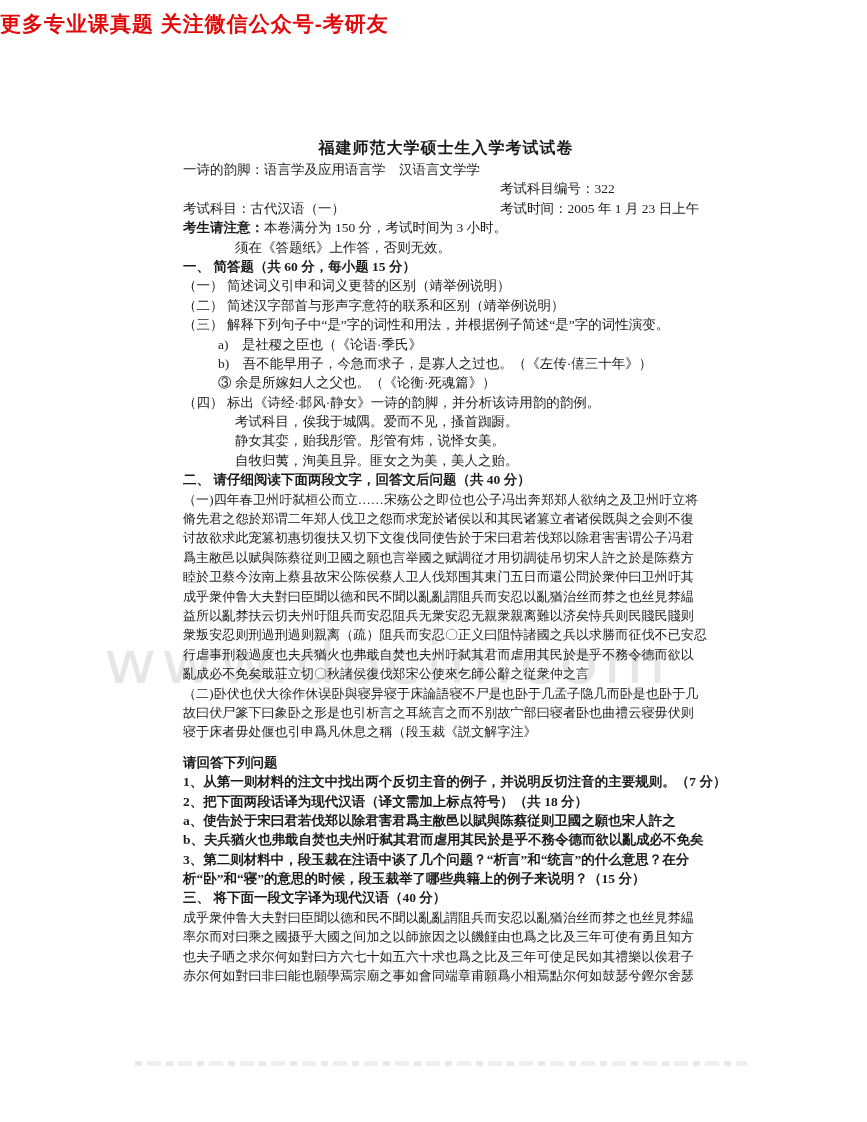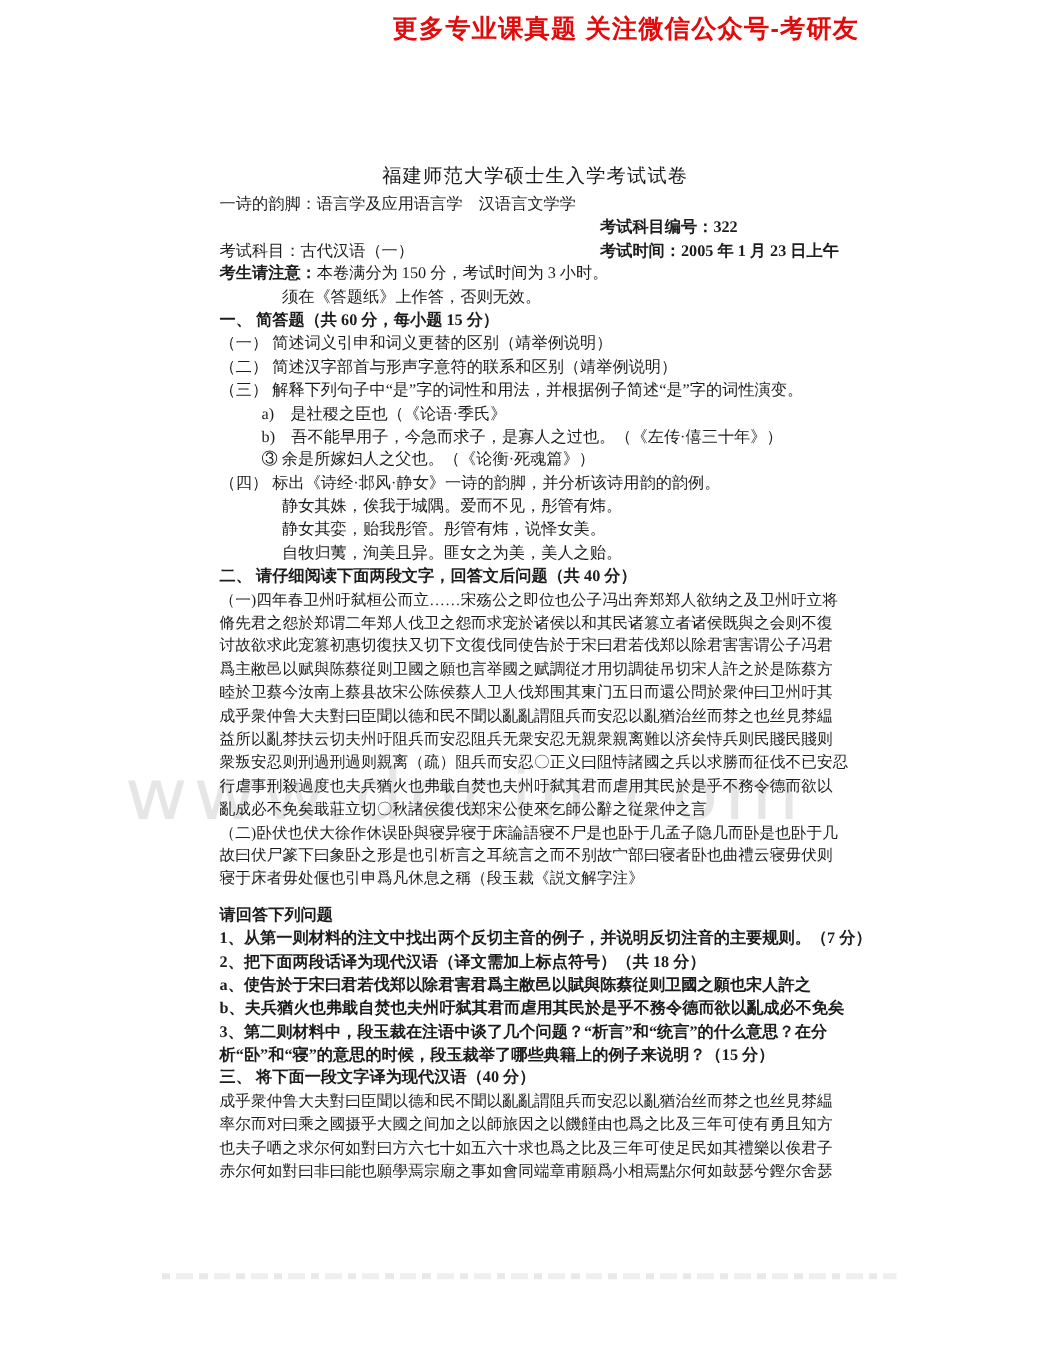--- a/index.html
+++ b/index.html
@@ -1,41 +1,41 @@
 <!DOCTYPE html>
 <html><head>
 <meta charset="utf-8">
 <style>
   html,body{margin:0;padding:0;}
   body{
     width:867px;height:1122px;position:relative;background:#ffffff;
     font-family:"Liberation Serif",serif;color:#1c1c1c;overflow:hidden;
   }
   .banner{
-    position:absolute;top:10px;left:0;width:716px;text-align:right;
+    position:absolute;top:10px;left:0;width:716px;text-align:left;
     font-family:"Liberation Sans",sans-serif;font-size:21px;font-weight:700;
     letter-spacing:1px;
   }
   .watermark{
     position:absolute;top:626px;left:104px;width:680px;
     font-family:"DejaVu Sans",sans-serif;font-size:64px;font-weight:500;
     letter-spacing:5px;opacity:0.55;z-index:1;pointer-events:none;
     transform:scaleY(0.92);
   }
   .content{
     position:absolute;left:183px;top:136px;width:526px;z-index:2;
     font-size:13.5px;line-height:19.4px;
   }
   .title{
-    text-align:center;font-size:16px;font-weight:400;
+    text-align:center;font-size:16px;font-weight:700;
     height:24px;line-height:24px;letter-spacing:1px;
   }
   .line{height:19.4px;line-height:19.4px;white-space:nowrap;}
   .rel{position:relative;}
-  .rc{position:absolute;left:317px;top:0;font-weight:bold;}
+  .rc{position:absolute;left:317px;top:0;}
   .bold,.b{font-weight:700;}
   .i1{padding-left:35px;}
   .i2{padding-left:52px;}
   .d{font-size:13px;letter-spacing:0.1px;}
   .gap{margin-top:11px;}
   .residue{
     position:absolute;left:135px;top:1061px;width:612px;height:5px;z-index:1;
     background:repeating-linear-gradient(90deg,#d8d8d8 0 7px,transparent 7px 12px,
       #e3e3e3 12px 26px,transparent 26px 31px);
     opacity:0.55;filter:blur(0.6px);
@@ -72,21 +72,21 @@
 
     <div id="body-lines">
         <div class="line b">一、 简答题（共 60 分，每小题 15 分）</div>
         <div class="line">（一） 简述词义引申和词义更替的区别（靖举例说明）</div>
         <div class="line">（二） 简述汉字部首与形声字意符的联系和区别（靖举例说明）</div>
         <div class="line">（三） 解释下列句子中“是”字的词性和用法，并根据例子简述“是”字的词性演变。</div>
         <div class="line i1">a)　是社稷之臣也（《论语·季氏》</div>
         <div class="line i1">b)　吾不能早用子，今急而求子，是寡人之过也。（《左传·僖三十年》）</div>
         <div class="line i1">③ 余是所嫁妇人之父也。（《论衡·死魂篇》）</div>
         <div class="line">（四） 标出《诗经·邶风·静女》一诗的韵脚，并分析该诗用韵的韵例。</div>
-        <div class="line i2">静女其姝，俟我于城隅。爱而不见，彤管有炜。</div>
+        <div class="line i2">考试科目，俟我于城隅。爱而不见，搔首踟蹰。</div>
         <div class="line i2">静女其娈，贻我彤管。彤管有炜，说怿女美。</div>
         <div class="line i2">自牧归荑，洵美且异。匪女之为美，美人之贻。</div>
         <div class="line b">二、 请仔细阅读下面两段文字，回答文后问题（共 40 分）</div>
         <div class="line d">（一)四年春卫州吁弑桓公而立……宋殇公之即位也公子冯出奔郑郑人欲纳之及卫州吁立将</div>
         <div class="line d">脩先君之怨於郑谓二年郑人伐卫之怨而求宠於诸侯以和其民诸篡立者诸侯既與之会则不復</div>
         <div class="line d">讨故欲求此宠篡初惠切復扶又切下文復伐同使告於于宋曰君若伐郑以除君害害谓公子冯君</div>
         <div class="line d">爲主敝邑以赋與陈蔡従则卫國之願也言举國之赋調従才用切調徒吊切宋人許之於是陈蔡方</div>
         <div class="line d">睦於卫蔡今汝南上蔡县故宋公陈侯蔡人卫人伐郑围其東门五日而還公問於衆仲曰卫州吁其</div>
         <div class="line d">成乎衆仲鲁大夫對曰臣聞以德和民不聞以亂亂謂阻兵而安忍以亂猶治丝而棼之也丝見棼緼</div>
         <div class="line d">益所以亂棼扶云切夫州吁阻兵而安忍阻兵无衆安忍无親衆親离難以济矣恃兵则民賤民賤则</div>

